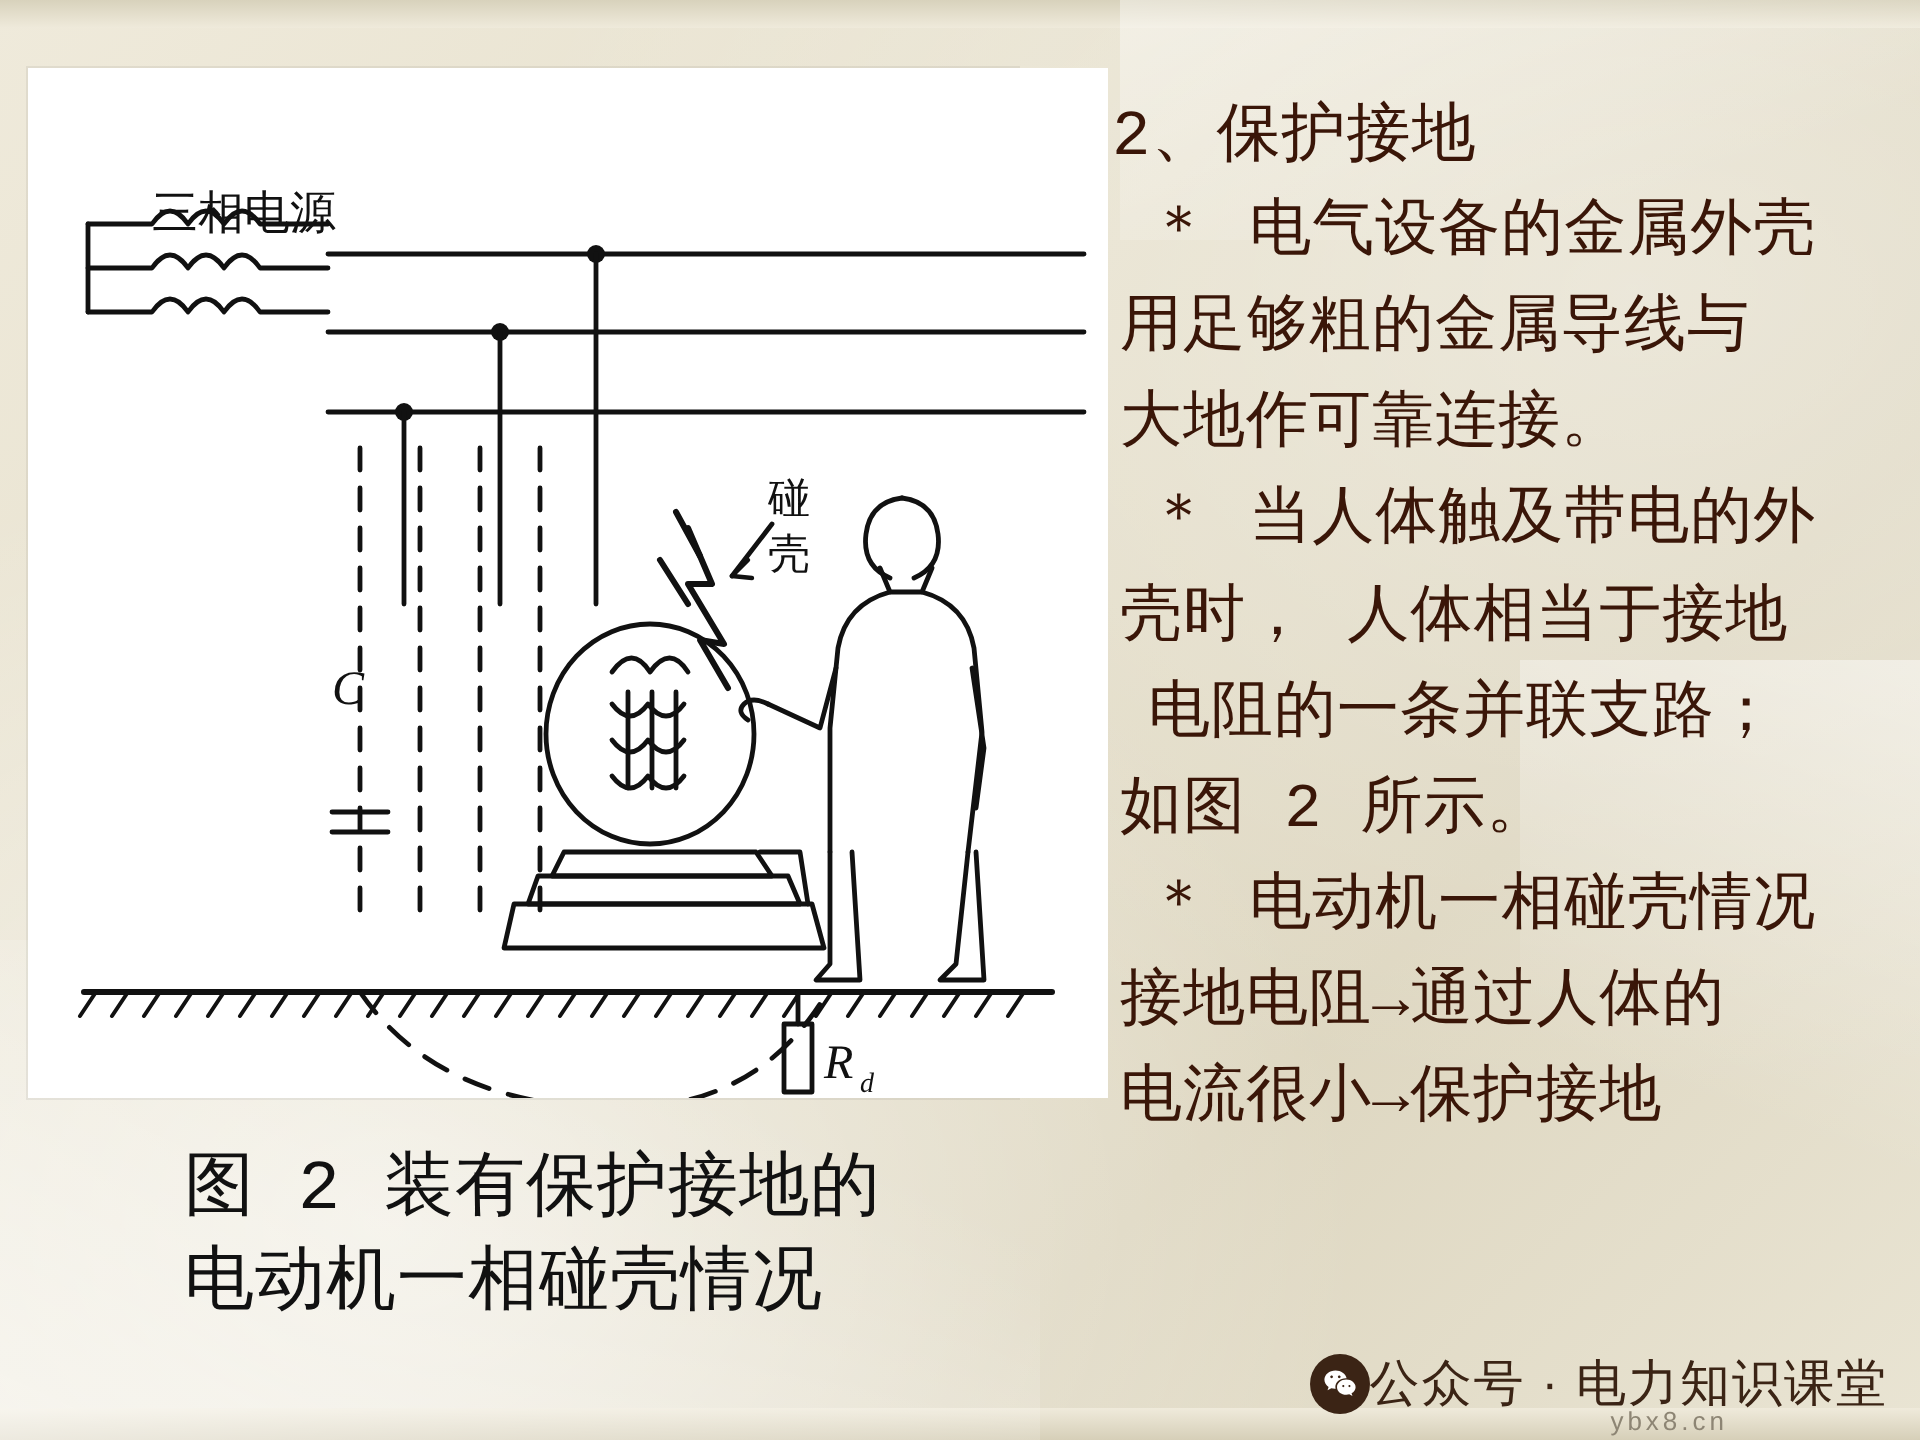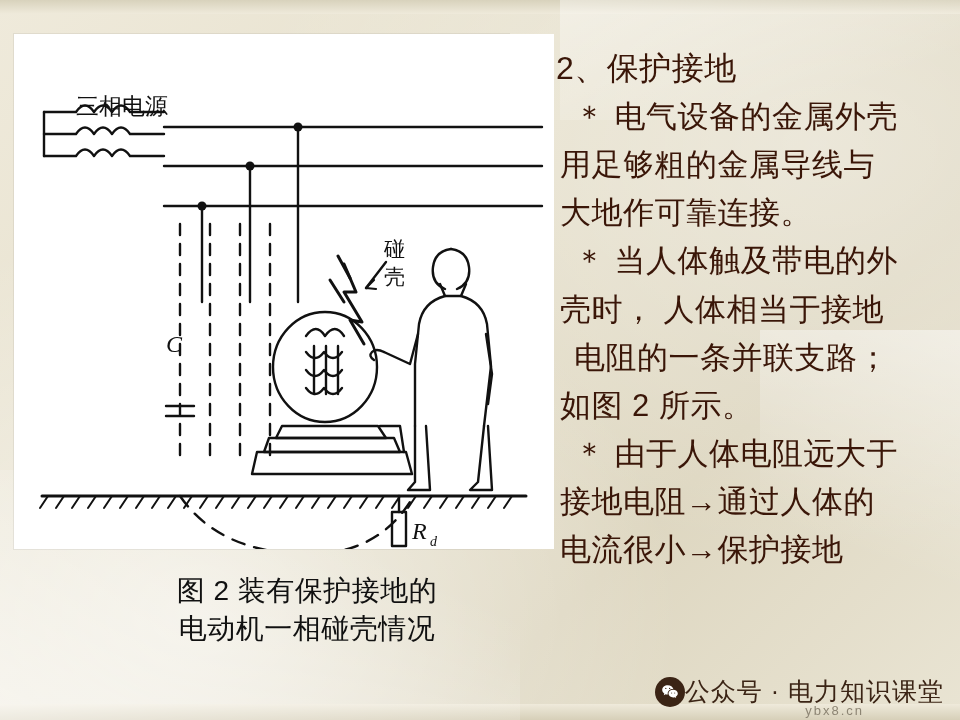--- a/index.html
+++ b/index.html
@@ -54,36 +54,35 @@
     height: 515px;
     background: #ffffff;
     box-shadow: 0 0 0 1px rgba(0,0,0,0.06);
   }
   #figure-svg { display: block; }
   .fig-caption {
     position: absolute;
     left: 92px;
     top: 572px;
     width: 430px;
-    font-family: Liberation Sans, sans-serif;
-    font-size: 28px;
+    font-family: Liberation Mono, monospace;
+    font-size: 35px;
     line-height: 1.35;
     color: #111;
     letter-spacing: 0.5px;
-    text-align: center;
   }
 
   
   #text-column {
     position: absolute;
     left: 556px;
     top: 46px;
     width: 396px;
     color: #3a1608;
-    font-family: Liberation Sans, sans-serif;
+    font-family: Liberation Mono, monospace;
     font-size: 31px;
     line-height: 1.42;
     letter-spacing: 0.5px;
   }
   #text-column .head {
     font-size: 32px;
     margin: 0 0 2px 0;
     color: #3a1608;
   }
   #text-column p {
@@ -271,21 +270,21 @@
 
   <div id="text-column">
     <p class="head">2、保护接地</p>
     <p class="bullet">＊ 电气设备的金属外壳</p>
     <p>用足够粗的金属导线与</p>
     <p>大地作可靠连接。</p>
     <p class="bullet">＊ 当人体触及带电的外</p>
     <p>壳时， 人体相当于接地</p>
     <p class="bullet">电阻的一条并联支路；</p>
     <p>如图 2 所示。</p>
-    <p class="bullet">＊ 由于人体电阻远大于</p>
+    <p class="bullet">＊ 电动机一相碰壳情况</p>
     <p>接地电阻→通过人体的</p>
     <p>电流很小→保护接地</p>
   </div>
 
   <div class="site-mark">ybx8.cn</div>
   <div id="footer">
     <span class="wechat-badge">
       <svg width="18" height="18" viewBox="0 0 24 24" fill="#ffffff" aria-hidden="true">
         <path d="M9 3C4.9 3 1.6 5.8 1.6 9.2c0 1.9 1.1 3.6 2.8 4.8l-.7 2.2 2.5-1.3c.8.2 1.6.3 2.4.3h.5c-.1-.4-.2-.9-.2-1.3 0-3.2 3.1-5.8 7-5.8h.5C15.7 5.1 12.7 3 9 3zm-2.6 3.3c.5 0 .9.4.9.9s-.4.9-.9.9-.9-.4-.9-.9.4-.9.9-.9zm5.1 0c.5 0 .9.4.9.9s-.4.9-.9.9-.9-.4-.9-.9.4-.9.9-.9z"></path>
         <path d="M22.4 14.1c0-2.8-2.8-5.1-6.2-5.1s-6.2 2.3-6.2 5.1 2.8 5.1 6.2 5.1c.7 0 1.4-.1 2-.3l2.1 1.1-.6-1.8c1.6-.9 2.7-2.4 2.7-4.1zm-8.2-1.4c.4 0 .7.3.7.7s-.3.7-.7.7-.7-.3-.7-.7.3-.7.7-.7zm4.1 0c.4 0 .7.3.7.7s-.3.7-.7.7-.7-.3-.7-.7.3-.7.7-.7z"></path>

